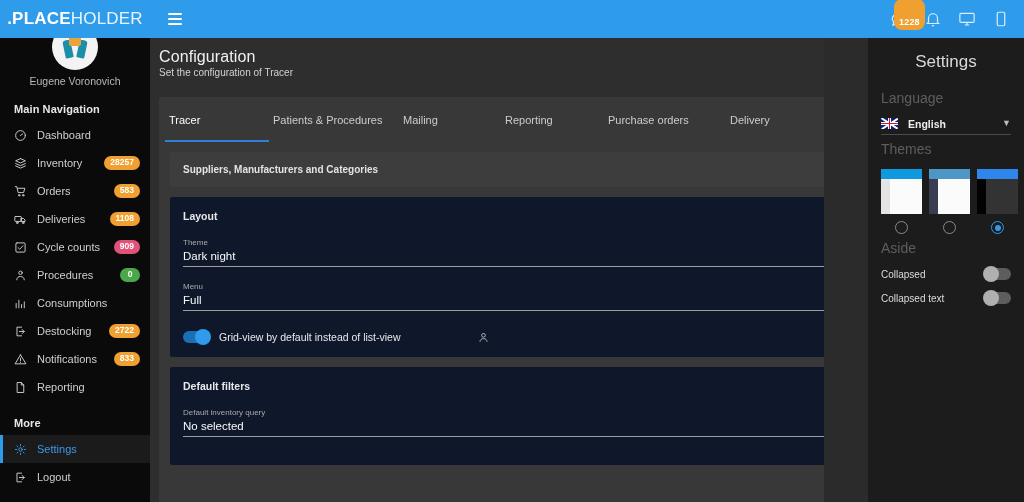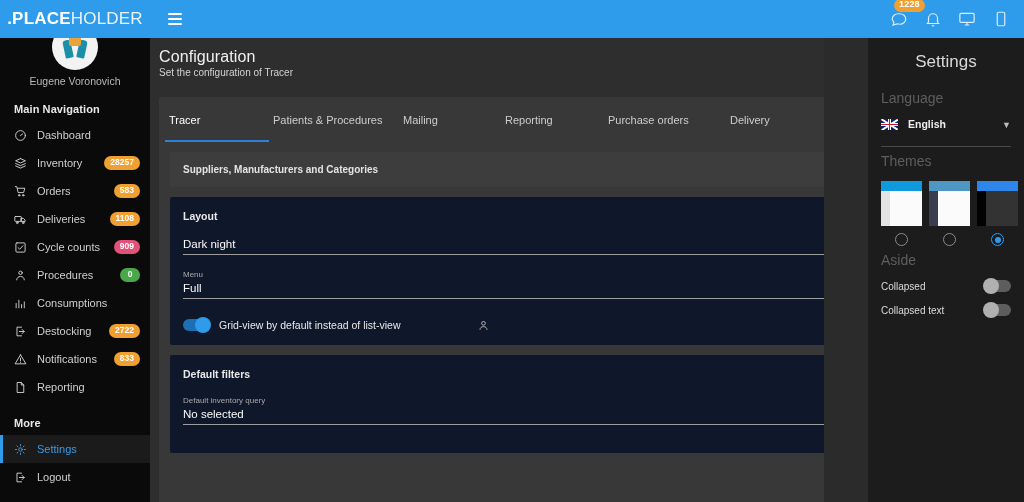--- a/index.html
+++ b/index.html
@@ -34,21 +34,21 @@
   .top-right {
     margin-left: auto; display: flex; align-items: center;
     gap: 16px; padding-right: 14px; position: relative;
   }
   .ticon { width: 18px; height: 18px; position: relative; cursor: pointer; color: #dcedfb; }
   .ticon svg { display: block; width: 18px; height: 18px; }
   .chat-badge {
     position: absolute; top: -11px; left: 4px;
     background: #f0a030; color: #ffffff;
     font-size: 9px; font-weight: bold;
-    border-radius: 8px; padding: 1px 5px 2px;
+    border-radius: 8px; padding: 19px 5px 2px;
     line-height: 1.1; letter-spacing: .2px;
   }
 
   
   .sidebar {
     position: absolute; top: 38px; left: 0; width: 150px; height: 464px;
     background: #0a0a0a; overflow: hidden;
   }
   .profile { padding-top: 0; text-align: center; }
   .avatar {
@@ -154,21 +154,21 @@
   }
   .aside-title {
     text-align: center; font-size: 17px; color: #d8d8d8;
     font-weight: normal; padding: 14px 0 12px;
   }
   .aside-head {
     font-size: 14px; color: #5e5e5e; font-weight: normal;
     margin-top: 6px; margin-bottom: 12px;
   }
   .lang-row {
-    display: flex; align-items: flex-end; padding-bottom: 16px;
+    display: flex; align-items: flex-start; padding-bottom: 4px;
     border-bottom: 1px solid #4a4a4a; cursor: pointer;
   }
   .flag {
     width: 17px; height: 11px; position: relative; overflow: hidden;
     background: #00247d; border-radius: 1px; flex: none;
   }
   .flag .d1, .flag .d2 {
     position: absolute; left: 50%; top: 50%; width: 25px; height: 2.4px;
     background: #ffffff; transform-origin: center;
   }
@@ -408,20 +408,21 @@
         </div>
 
       <div class="section">
         <div class="section-title">Suppliers, Manufacturers and Categories</div>
       </div>
 
       <div class="block">
         <div class="blockhead">Layout</div>
 
         <div class="field">
+          <div class="flabel">Theme</div>
           <div class="fvalue">Dark night</div>
         </div>
 
         <div class="field">
           <div class="flabel">Menu</div>
           <div class="fvalue">Full</div>
         </div>
 
         <div class="togrow">
           <div class="toggle on">

